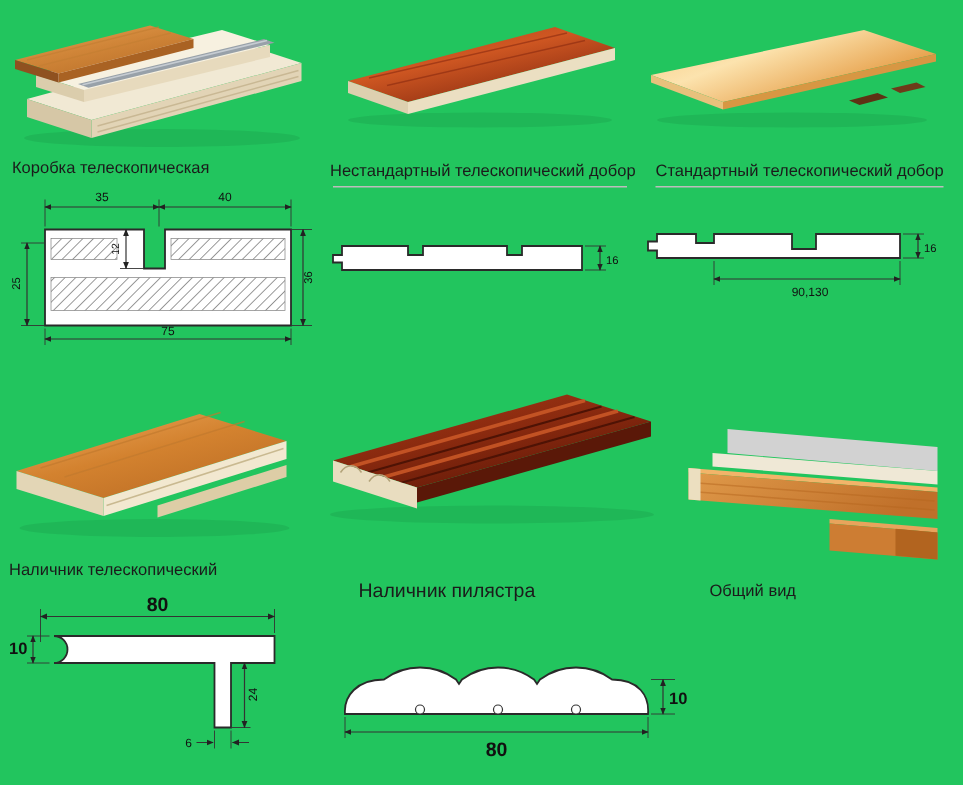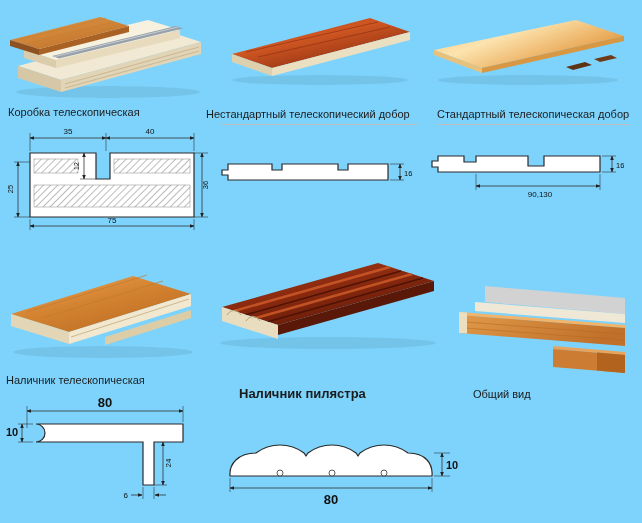--- a/index.html
+++ b/index.html
@@ -1,23 +1,23 @@
 <!DOCTYPE html>
 <html><head>
 <meta charset="utf-8">
 <style>
   * { margin:0; padding:0; box-sizing:border-box; }
   html,body { background:#ffffff; }
   #screen {
-    position:relative; width:642px; height:523px; background:#7dd3fc;
+    position:relative; width:642px; height:523px; background:#22c55e;
     font-family:"Liberation Sans", sans-serif; overflow:hidden;
   }
   .abs { position:absolute; }
   .label { font-size:11px; color:#1b1b1b; white-space:nowrap; }
-  .label.bold { font-size:13px; font-weight:700;padding-left:21px; }
+  .label.bold { font-size:13px; font-weight:400;padding-left:21px; }
   .divider { position:absolute; height:1px; background:#bdbdbd; }
   svg text { font-family:"Liberation Sans", sans-serif; fill:#111; }
   .outline { fill:#ffffff; stroke:#2a2a2a; stroke-width:1.2; stroke-linejoin:miter; }
   .ext { stroke:#333; stroke-width:0.6; }
   .dl  { stroke:#333; stroke-width:0.8; }
   .hatchrect { stroke:#888; stroke-width:0.5; }
 </style>
 </head>
 <body>
 
@@ -99,22 +99,22 @@
         <polygon points="6,40 54,58 54,63 6,45" fill="#e8c17c"></polygon>
       </g>
       <g>
         <polygon points="138,57 157,52 164,55 145,60" fill="#5e3214"></polygon>
         <polygon points="166,49 183,45 189,48 172,52" fill="#6e3b1a"></polygon>
       </g>
     </svg>
   </div>
 
   <div class="abs label" style="left:8px;top:106px">Коробка телескопическая</div>
-  <div class="abs label" style="left:206px;top:108px">Нестандартный телескопический добор</div>
-  <div class="abs label" style="left:437px;top:108px">Стандартный телескопическая добор</div>
+  <div class="abs label" style="left:220px;top:108px">Нестандартный телескопический добор</div>
+  <div class="abs label" style="left:437px;top:108px">Стандартный телескопический добор</div>
   <div class="divider" style="left:222px;top:124px;width:196px"></div>
   <div class="divider" style="left:437px;top:124px;width:192px"></div>
 
   <div class="abs" style="left:8px;top:121px;width:205px;height:112px">
     <svg width="205" height="112" viewBox="0 0 205 112">
       <defs>
         <marker id="ar1" viewBox="0 0 10 10" refX="9" refY="5" markerWidth="6" markerHeight="6" orient="auto-start-reverse">
           <path d="M0,1 L10,5 L0,9 Z" fill="#222"></path>
         </marker>
         <pattern id="hatch1" width="5" height="5" patternUnits="userSpaceOnUse" patternTransform="rotate(45)">
@@ -269,21 +269,21 @@
             <line x1="10" y1="48" x2="168" y2="60"></line>
         </g>
         <polygon points="4,32 12,32.6 12,53.6 4,53" fill="#ecdfc0"></polygon>
         <polygon points="98,66 170,72 170,75 98,69" fill="#e8a45c"></polygon>
         <polygon points="98,69 170,75 170,93 98,87" fill="#cd7d33"></polygon>
         <polygon points="142,72.5 170,75 170,93 142,90.5" fill="#b2641f"></polygon>
       </g>
     </svg>
   </div>
 
-  <div class="abs label" style="left:6px;top:374px">Наличник телескопическая</div>
+  <div class="abs label" style="left:6px;top:374px">Наличник телескопический</div>
   <div class="abs label bold" style="left:218px;top:386px">Наличник пилястра</div>
   <div class="abs label" style="left:473px;top:388px">Общий вид</div>
 
   <div class="abs" style="left:5px;top:394px;width:205px;height:118px">
     <svg width="205" height="118" viewBox="0 0 205 118">
       <defs>
         <marker id="ar4" viewBox="0 0 10 10" refX="9" refY="5" markerWidth="6" markerHeight="6" orient="auto-start-reverse">
           <path d="M0,1 L10,5 L0,9 Z" fill="#222"></path>
         </marker>
       </defs>

